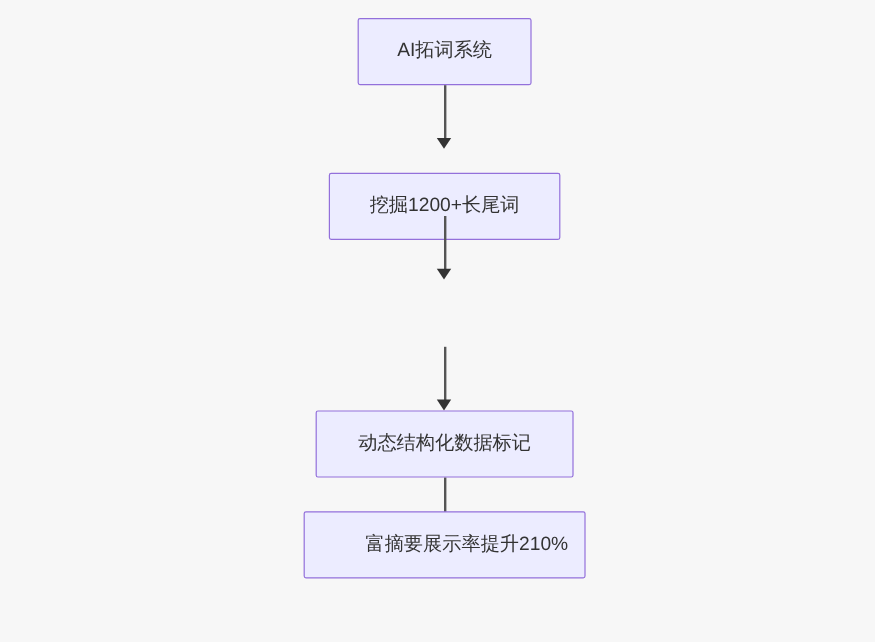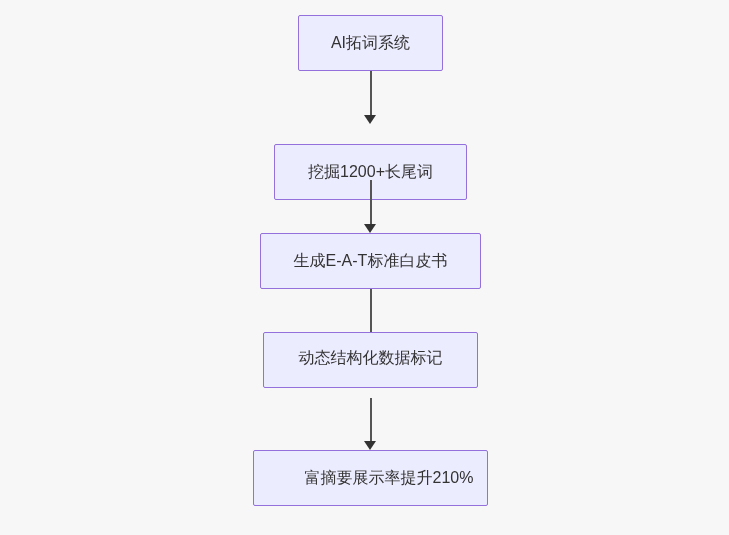--- a/index.html
+++ b/index.html
@@ -31,22 +31,22 @@
   }
   .node-label {
     font-size: 16px;
     color: var(--text-color, #333333);
     white-space: nowrap;
     line-height: 1.2;
   }
   .n1 { left: 298px; top: 15px;  width: 145px; height: 56px; }
   .n2 { left: 274px; top: 124px; width: 193px; height: 56px; margin-top: 20px; }
   .n3 { left: 260px; top: 233px; width: 221px; height: 56px; }
-  .n4 { left: 263px; top: 332px; width: 215px; height: 56px; font-family: Liberation Mono, monospace; }
-  .n5 { left: 253px; top: 450px; width: 235px; height: 56px; padding-left: 37px; }
+  .n4 { left: 263px; top: 342px; width: 215px; height: 56px; }
+  .n5 { left: 253px; top: 426px; width: 235px; height: 56px; padding-left: 37px; }
 
   .edge {
     position: absolute;
     left: 364px;
     width: 13px;
   }
   .e1 { top: 71px;  height: 53px; }
   .e2 { top: 180px; height: 53px; }
   .e3 { top: 289px; height: 53px; }
   .e4 { top: 398px; height: 52px; }
@@ -86,23 +86,20 @@
 
   <div class="node n2">
     <span class="node-label">挖掘1200+长尾词</span>
   </div>
 
   <div class="edge e2">
     <div class="edge-line"></div>
     <div class="edge-arrowhead"></div>
   </div>
 
-  <div class="node n3">
-    <span class="node-label">生成E-A-T标准白皮书</span>
-  </div>
 
   <div class="edge e3">
     <div class="edge-line"></div>
     <div class="edge-arrowhead"></div>
   </div>
 
   <div class="node n4">
     <span class="node-label">动态结构化数据标记</span>
   </div>
 

